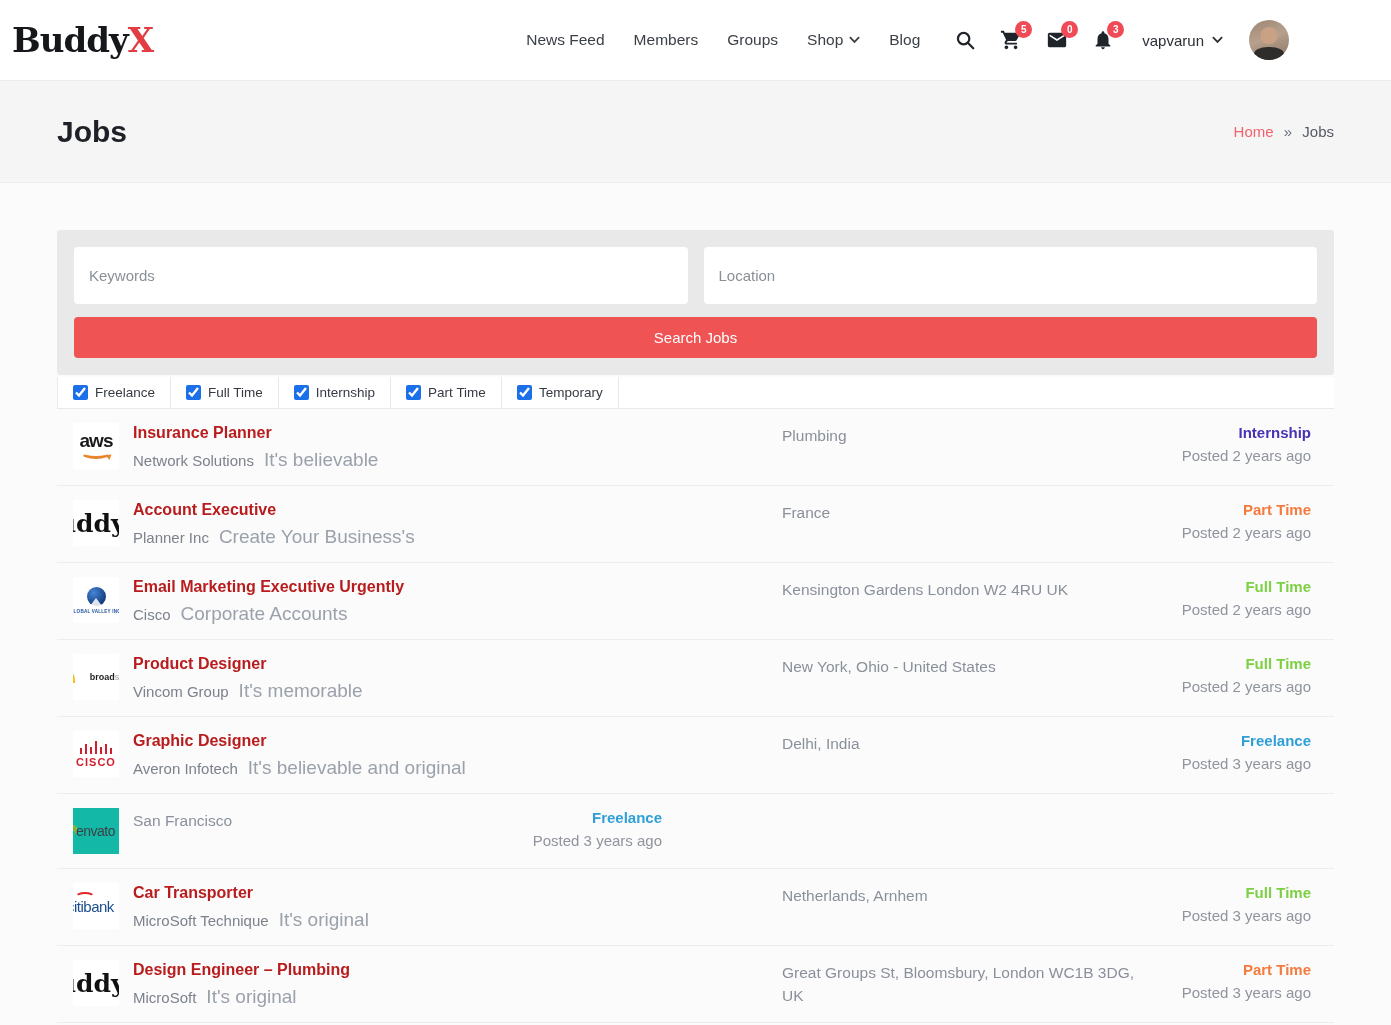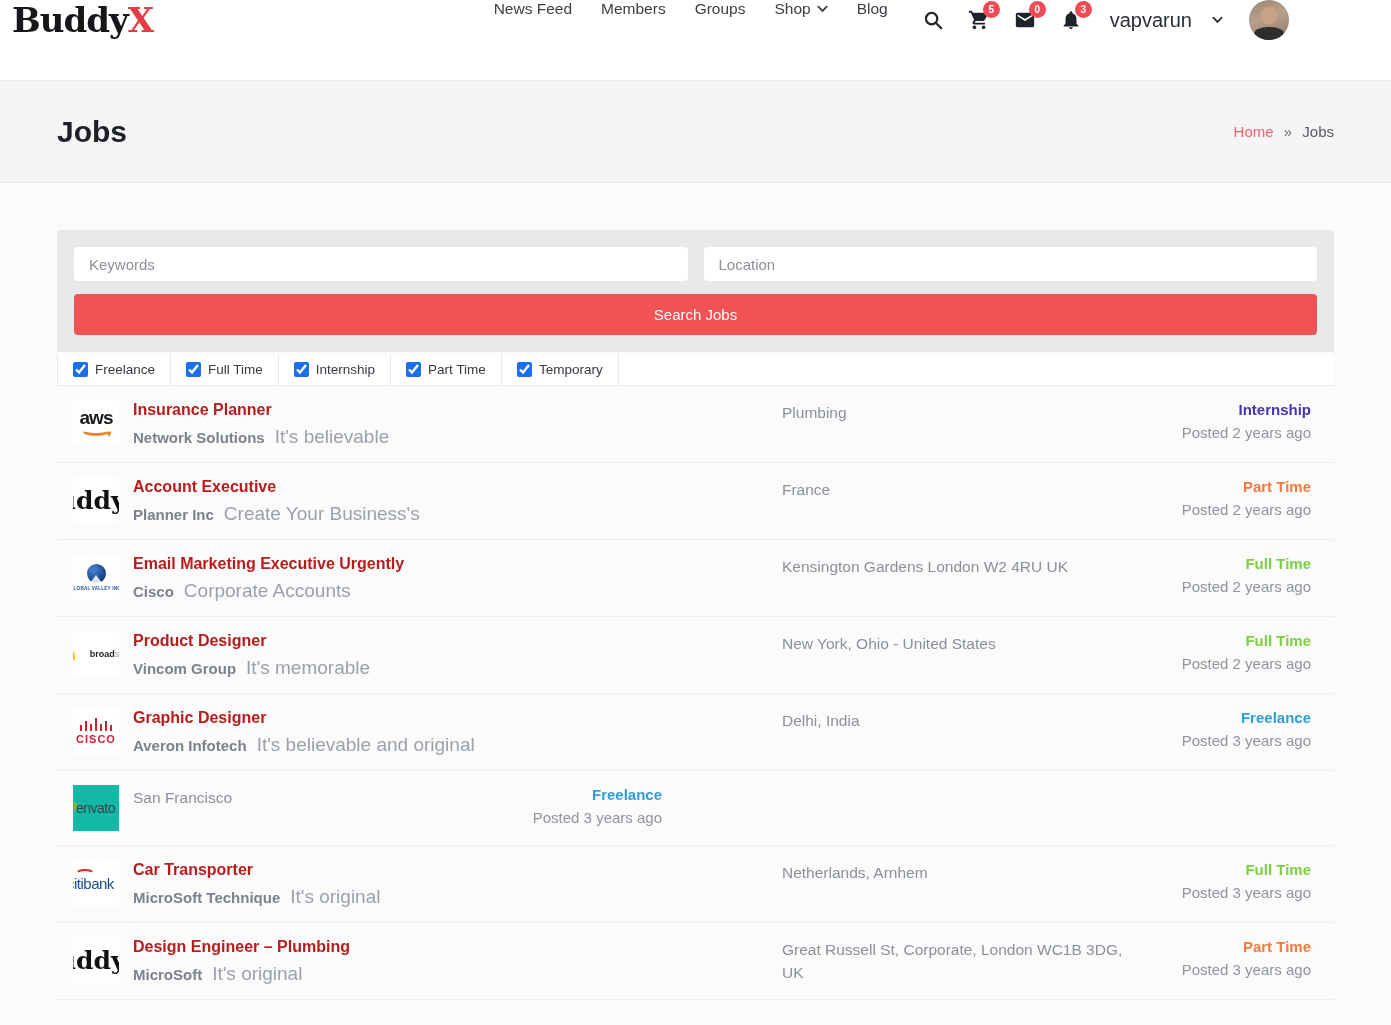--- a/index.html
+++ b/index.html
@@ -2,66 +2,66 @@
 <html><head>
 <meta charset="utf-8">
 <style>
   * { margin:0; padding:0; box-sizing:border-box; }
   html,body { background:#fbfbfc; font-family:"Liberation Sans", sans-serif; color:#272c33; }
   body { min-width:1391px; }
   .container { width:1277px; margin:0 auto; }
 
   
   header.site-header { background:#fff; height:81px; border-bottom:1px solid #ededed; }
-  .header-inner { height:100%; display:flex; align-items:flex-start;margin-left:12px; }
+  .header-inner { height:100%; display:flex; align-items:center;margin-left:12px; }
   .logo { font-family:"DejaVu Serif", serif; font-weight:bold; font-size:34px; letter-spacing:-1px; color:#15171b; text-decoration:none; cursor:pointer; }
   .logo .logo-x { color:#e23c44; }
   nav.primary { margin-left:auto; }
   nav.primary ul { list-style:none; display:flex; align-items:center; gap:29px; }
   .nav-item { display:flex; align-items:center; gap:6px; font-size:15.5px; color:#3b4046; cursor:pointer; }
   .nav-item .chev { width:11px; height:8px; color:#3b4046; }
   .header-actions { display:flex; align-items:center; gap:24px; margin-left:34px; }
   .hdr-icon { position:relative; width:22px; height:22px; color:#1f242b; cursor:pointer; }
   .hdr-icon svg { width:22px; height:22px; display:block; }
   .badge { position:absolute; top:-8px; right:-10px; min-width:17px; height:17px; border-radius:9px; background:#ef4a56; color:#fff; font-size:10px; font-weight:bold; display:flex; align-items:center; justify-content:center; padding:0 4px; }
-  .user-menu { display:flex; align-items:center; gap:20px; font-size:20px; color:#2a2f36; cursor:pointer; margin-left:4px; }
+  .user-menu { display:flex; align-items:center; gap:8px; font-size:15px; color:#2a2f36; cursor:pointer; margin-left:4px; }
   .user-menu .chev { width:11px; height:8px; color:#2a2f36; }
   .avatar { width:40px; height:40px; border-radius:50%; position:relative; overflow:hidden; cursor:pointer; margin-left:2px;
             background:linear-gradient(160deg,#9c8573 0%,#b7a08c 45%,#8a7666 100%); }
   .avatar::before { content:''; position:absolute; left:50%; top:18%; transform:translateX(-50%); width:17px; height:17px; background:#c9a184; border-radius:50% 50% 46% 46%; }
   .avatar::after { content:''; position:absolute; left:50%; bottom:-2px; transform:translateX(-50%); width:30px; height:15px; background:#2f2d2c; border-radius:46% 46% 0 0; }
 
   
   .title-band { background:#f5f5f6; border-bottom:1px solid #ececee; height:102px;text-align:center; }
   .title-band .container { display:flex; align-items:center; justify-content:space-between; height:100%; }
   h1.page-title { font-size:30px; font-weight:bold; color:#1d2127; }
   .breadcrumb { font-size:15px; color:#555b63; }
   .breadcrumb .bc-home { color:#f0626c; text-decoration:none; cursor:pointer; }
   .breadcrumb .bc-sep { margin:0 6px; color:#6a707a; }
 
   
   .search-panel { margin-top:47px; background:#e9e9ea; border-radius:3px; padding:17px; }
   .search-row { display:flex; gap:16px; }
-  .search-row input { flex:1; height:34px; border:none; border-radius:4px; background:#fff; padding:0 15px; font-size:15px; color:#333; font-family:inherit; outline:none; }
+  .search-row input { flex:1; height:57px; border:none; border-radius:4px; background:#fff; padding:0 15px; font-size:15px; color:#333; font-family:inherit; outline:none; }
   .search-row input::placeholder { color:#8a9097; }
   .search-btn { margin-top:13px; width:100%; height:41px; background:#ef5354; border:none; border-radius:4px; color:#fff; font-size:15px; font-family:inherit; cursor:pointer; }
 
   
   .filters-bar { display:flex; background:#fff; border-bottom:1px solid #e9e9ea; margin-top:2px; }
   .filter-cell { display:flex; align-items:center; gap:7px; padding:8px 15px; border-right:1px solid #e9e9ea; cursor:pointer; }
   .filter-cell:first-child { border-left:1px solid #e9e9ea; }
   .filter-cb { width:15px; height:15px; accent-color:#1b6fe8; cursor:pointer; }
   .filter-label { font-size:13.5px; color:#363b42; }
 
   
   .job-row { display:flex; align-items:flex-start; padding:14px 23px 14px 16px; min-height:75px; border-bottom:1px solid #ededee; cursor:pointer; }
   .lg { width:46px; height:46px; flex:0 0 46px; margin-right:14px; display:flex; align-items:center; justify-content:center; overflow:hidden; background:#fff; }
   .job-main { flex:1 1 auto; padding-top:1px; }
   .job-title { font-size:16px; font-weight:bold; color:#b91c1c; margin-bottom:7px; }
-  .job-company { font-size:15px; font-weight:bold; color:#7c828b;margin-top:36px; }
+  .job-company { font-size:15px; font-weight:normal; color:#7c828b;margin-top:36px; }
   .job-tagline { font-size:19px; color:#9ba1ab; margin-left:10px; }
   .job-location { flex:0 0 29%; font-size:15.5px; color:#8a909a; line-height:1.5; padding-top:1px; }
   .job-meta { flex:0 0 170px; text-align:right; padding-top:1px; }
   .job-type { font-size:15px; font-weight:bold; }
   .job-posted { font-size:15px; color:#8f949d; margin-top:6px; }
   .jobs-list { margin-bottom:30px; }
 
   
   .aws-box { display:flex; flex-direction:column; align-items:center; justify-content:center; height:100%; }
   .aws-text { font-weight:bold; font-size:19px; color:#1a1a1a; letter-spacing:-1px; line-height:.85; }
@@ -354,21 +354,21 @@
   <div class="job-row">
     <div class="lg">
           <span class="buddy-text">buddy</span>
         </div>
     <div class="job-main">
       <div class="job-title">Design Engineer – Plumbing</div>
       <div class="job-subline">
         <span class="job-company">MicroSoft</span><span class="job-tagline">It's original</span>
       </div>
     </div>
-    <div class="job-location">Great Russell St, Corporate, London WC1B 3DG, UK</div>
+    <div class="job-location">Great Groups St, Bloomsbury, London WC1B 3DG, UK</div>
     <div class="job-meta">
       <div class="job-type" style="color: rgb(245, 122, 61);">Part Time</div>
       <div class="job-posted">Posted 3 years ago</div>
     </div>
   </div>
 </div>
 
 </main>
 
 </body></html>

